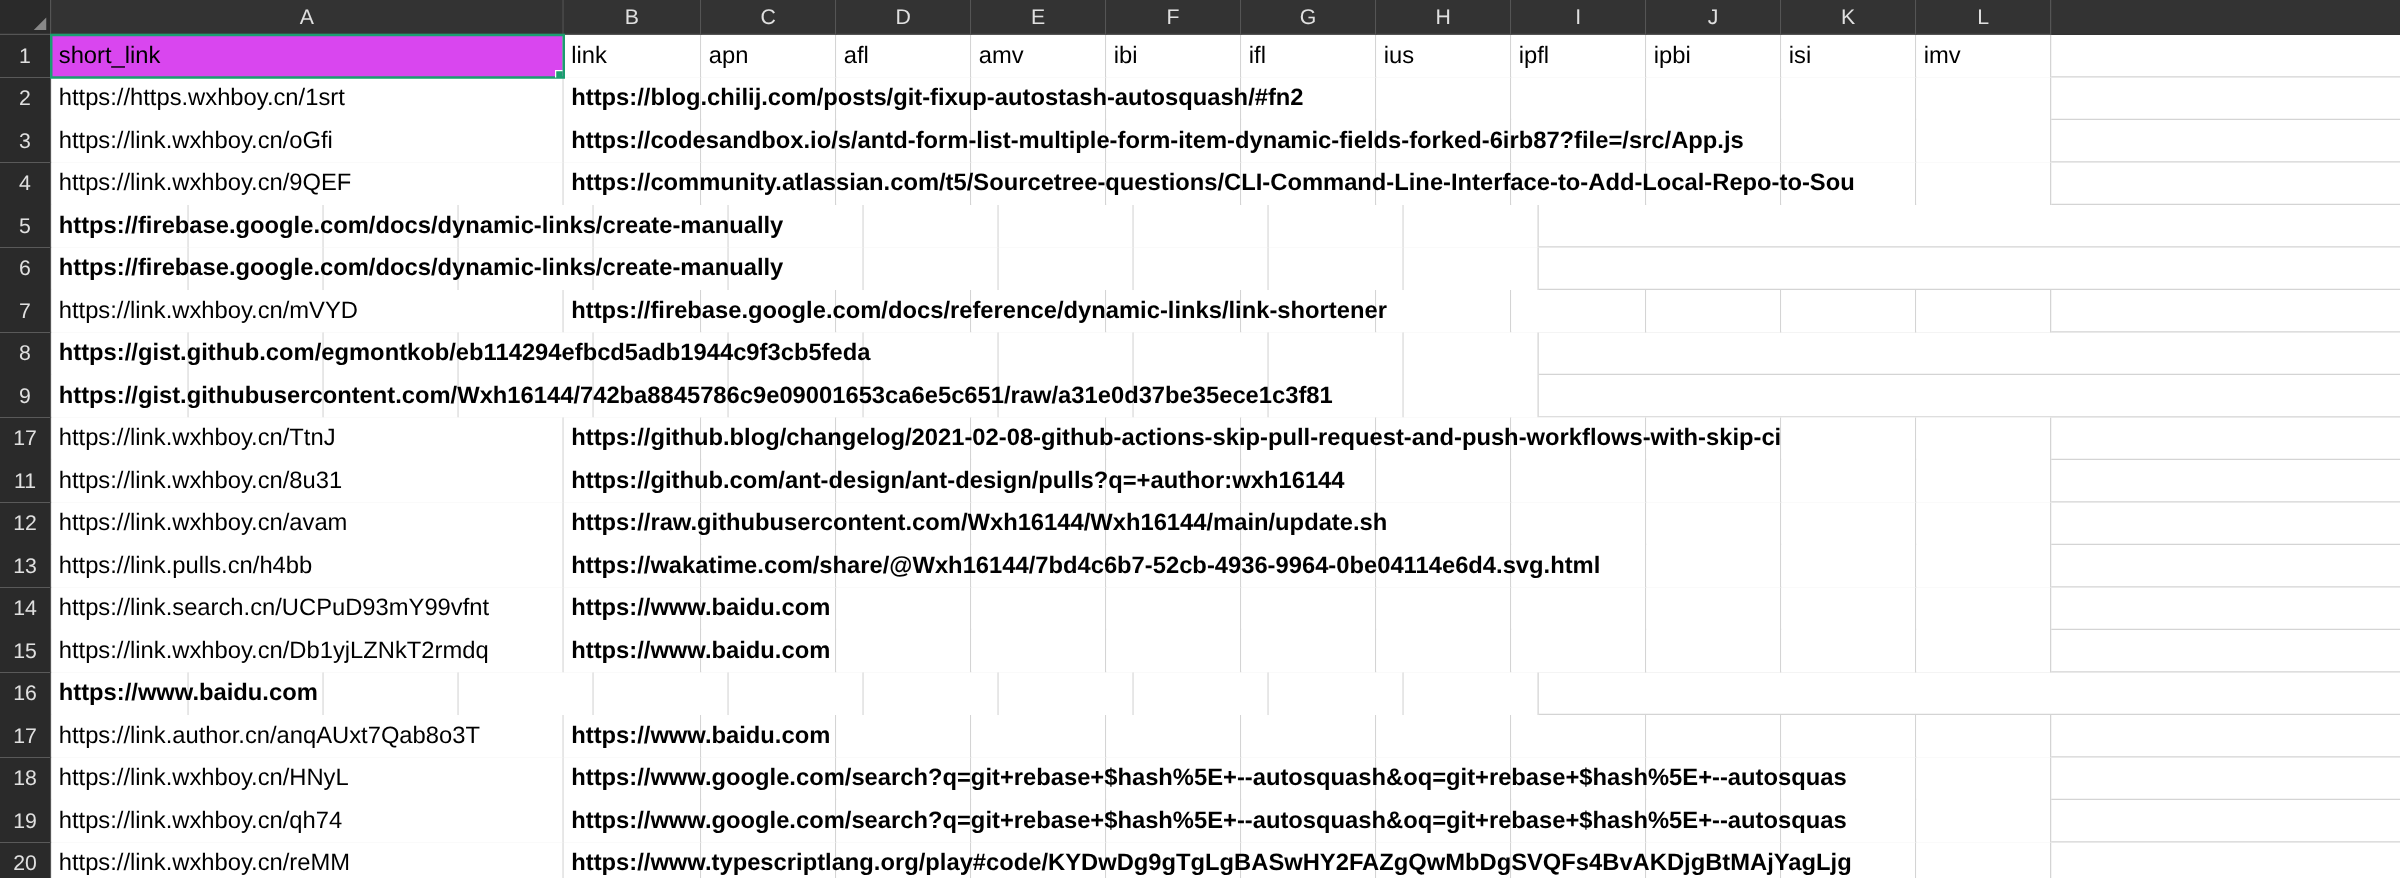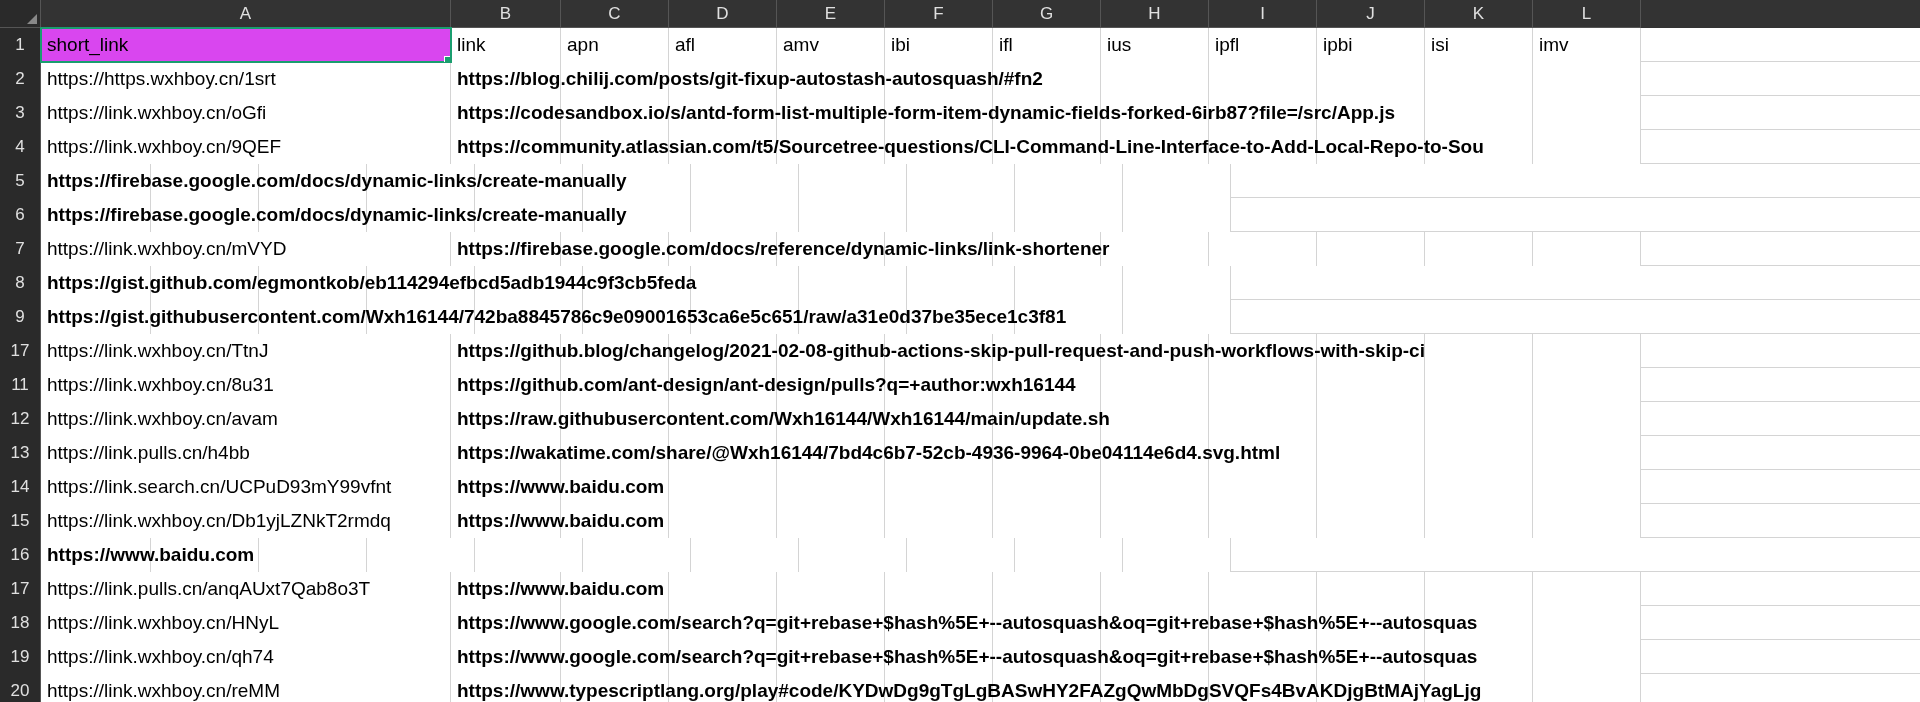--- a/index.html
+++ b/index.html
@@ -408,21 +408,21 @@
         <div class="cell c-F empty"></div>
         <div class="cell c-G empty"></div>
         <div class="cell c-H empty"></div>
         <div class="cell c-I empty"></div>
         <div class="cell c-J empty"></div>
         <div class="cell c-K empty"></div>
         <div class="cell c-L empty"></div>
       </div>
       <div class="row">
         <div class="row-header">17</div>
-        <div class="cell c-A">https://link.pulls.cn/anqAUxt7Qab8o3T</div>
+        <div class="cell c-A">https://link.author.cn/anqAUxt7Qab8o3T</div>
         <div class="cell c-B overflow">
           <span class="celltext">https://www.baidu.com</span>
         </div>
         <div class="cell c-C empty"></div>
         <div class="cell c-D empty"></div>
         <div class="cell c-E empty"></div>
         <div class="cell c-F empty"></div>
         <div class="cell c-G empty"></div>
         <div class="cell c-H empty"></div>
         <div class="cell c-I empty"></div>

